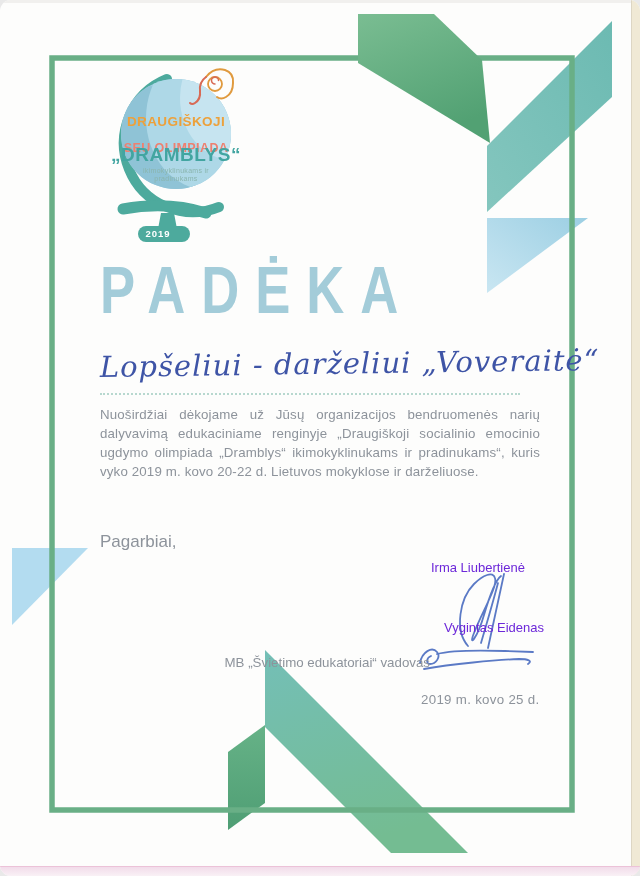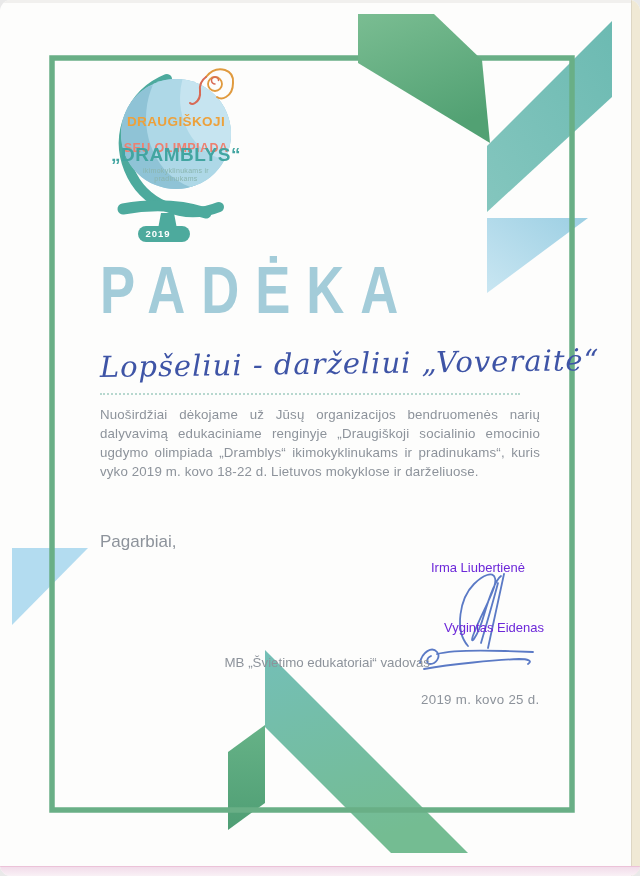--- a/index.html
+++ b/index.html
@@ -142,21 +142,21 @@
   <div class="abs logo-text logo-l3">„DRAMBLYS“</div>
   <div class="abs logo-text logo-s1">ikimokyklinukams ir</div>
   <div class="abs logo-text logo-s2">pradinukams</div>
   <div class="abs logo-year">2019</div>
 
   <div class="abs title">PADĖKA</div>
 
   <div class="abs dotted-line"></div>
   <div class="abs recipient">Lopšeliui - darželiui „Voveraitė“</div>
 
-  <div class="abs para para1">Nuoširdžiai dėkojame už Jūsų organizacijos bendruomenės narių dalyvavimą edukaciniame renginyje „Draugiškoji socialinio emocinio ugdymo olimpiada „Dramblys“ ikimokyklinukams ir pradinukams“, kuris vyko 2019 m. kovo 18-22 d. Lietuvos mokyklose ir darželiuose.</div>
+  <div class="abs para para1">Nuoširdžiai dėkojame už Jūsų organizacijos bendruomenės narių dalyvavimą edukaciniame renginyje „Draugiškoji socialinio emocinio ugdymo olimpiada „Dramblys“ ikimokyklinukams ir pradinukams“, kuris vyko 2019 m. kovo 20-22 d. Lietuvos mokyklose ir darželiuose.</div>
   <div class="abs closing">Pagarbiai,</div>
 
   <div class="abs name name1">Irma Liubertienė</div>
   <div class="abs role role2">MB „Švietimo edukatoriai“ vadovas</div>
   <div class="abs name name2">Vygintas Eidenas</div>
 
   <div class="abs date">2019 m. kovo 25 d.</div>
 
 </div>
 

